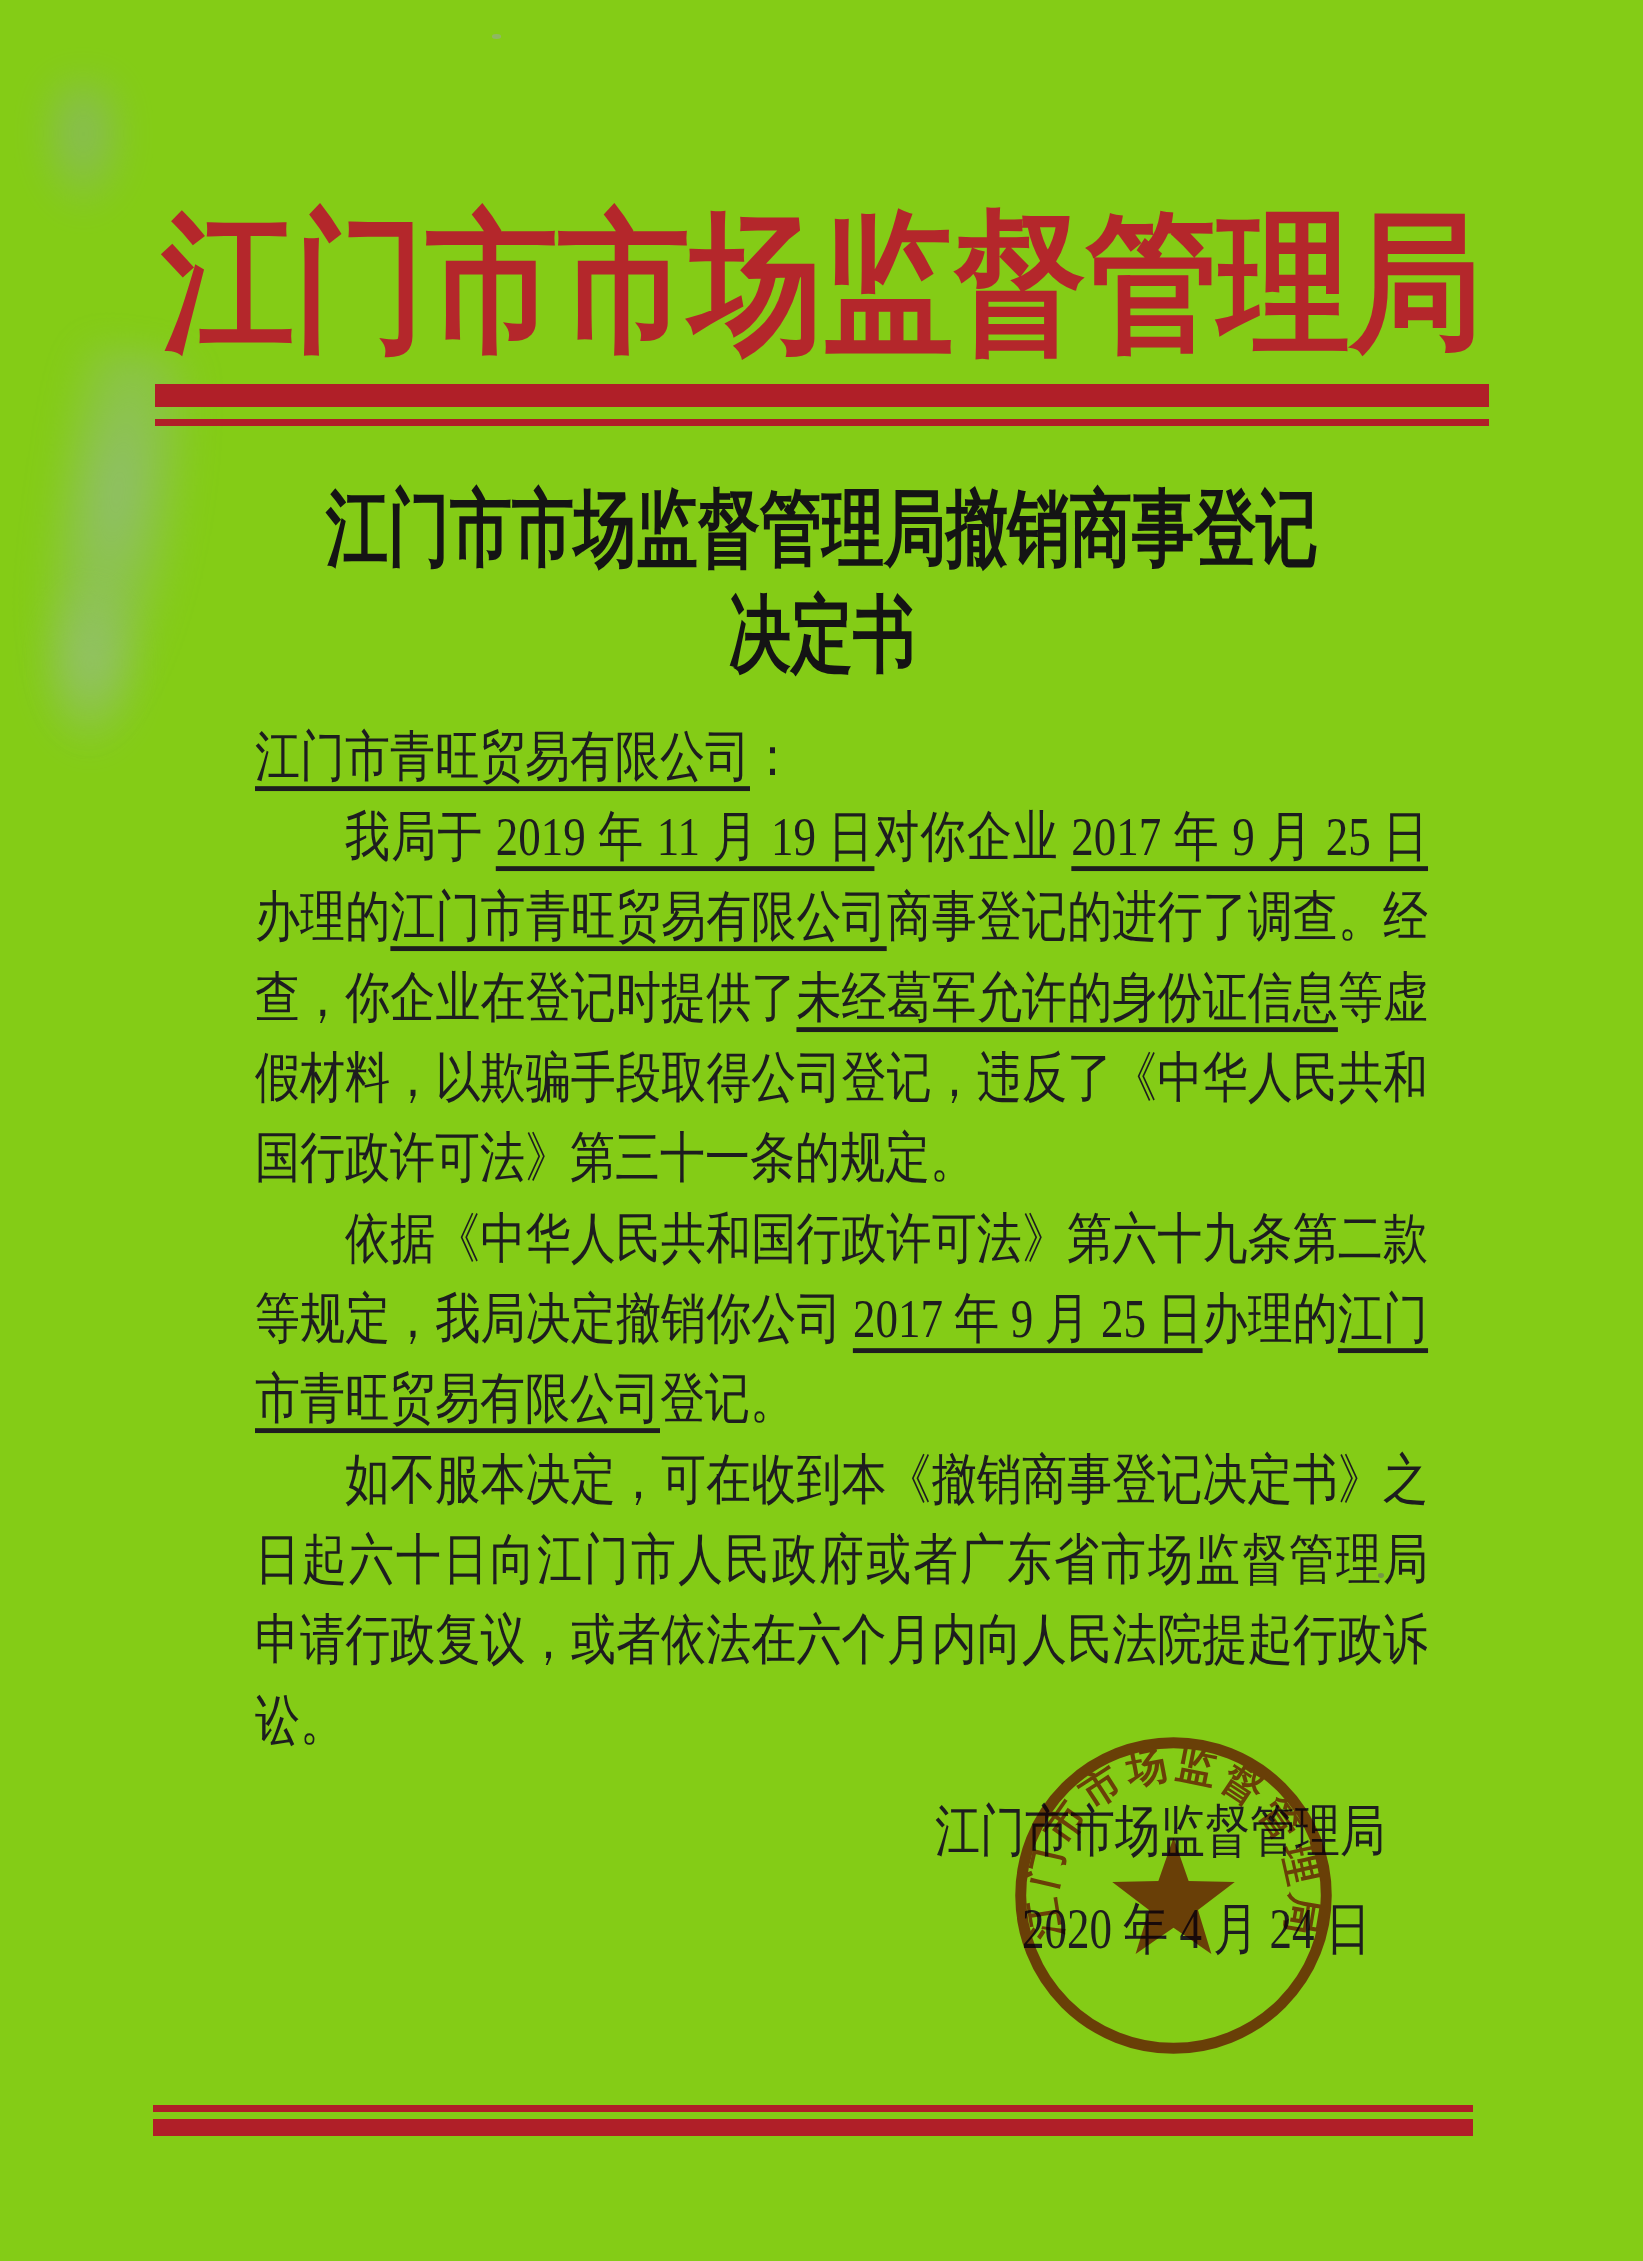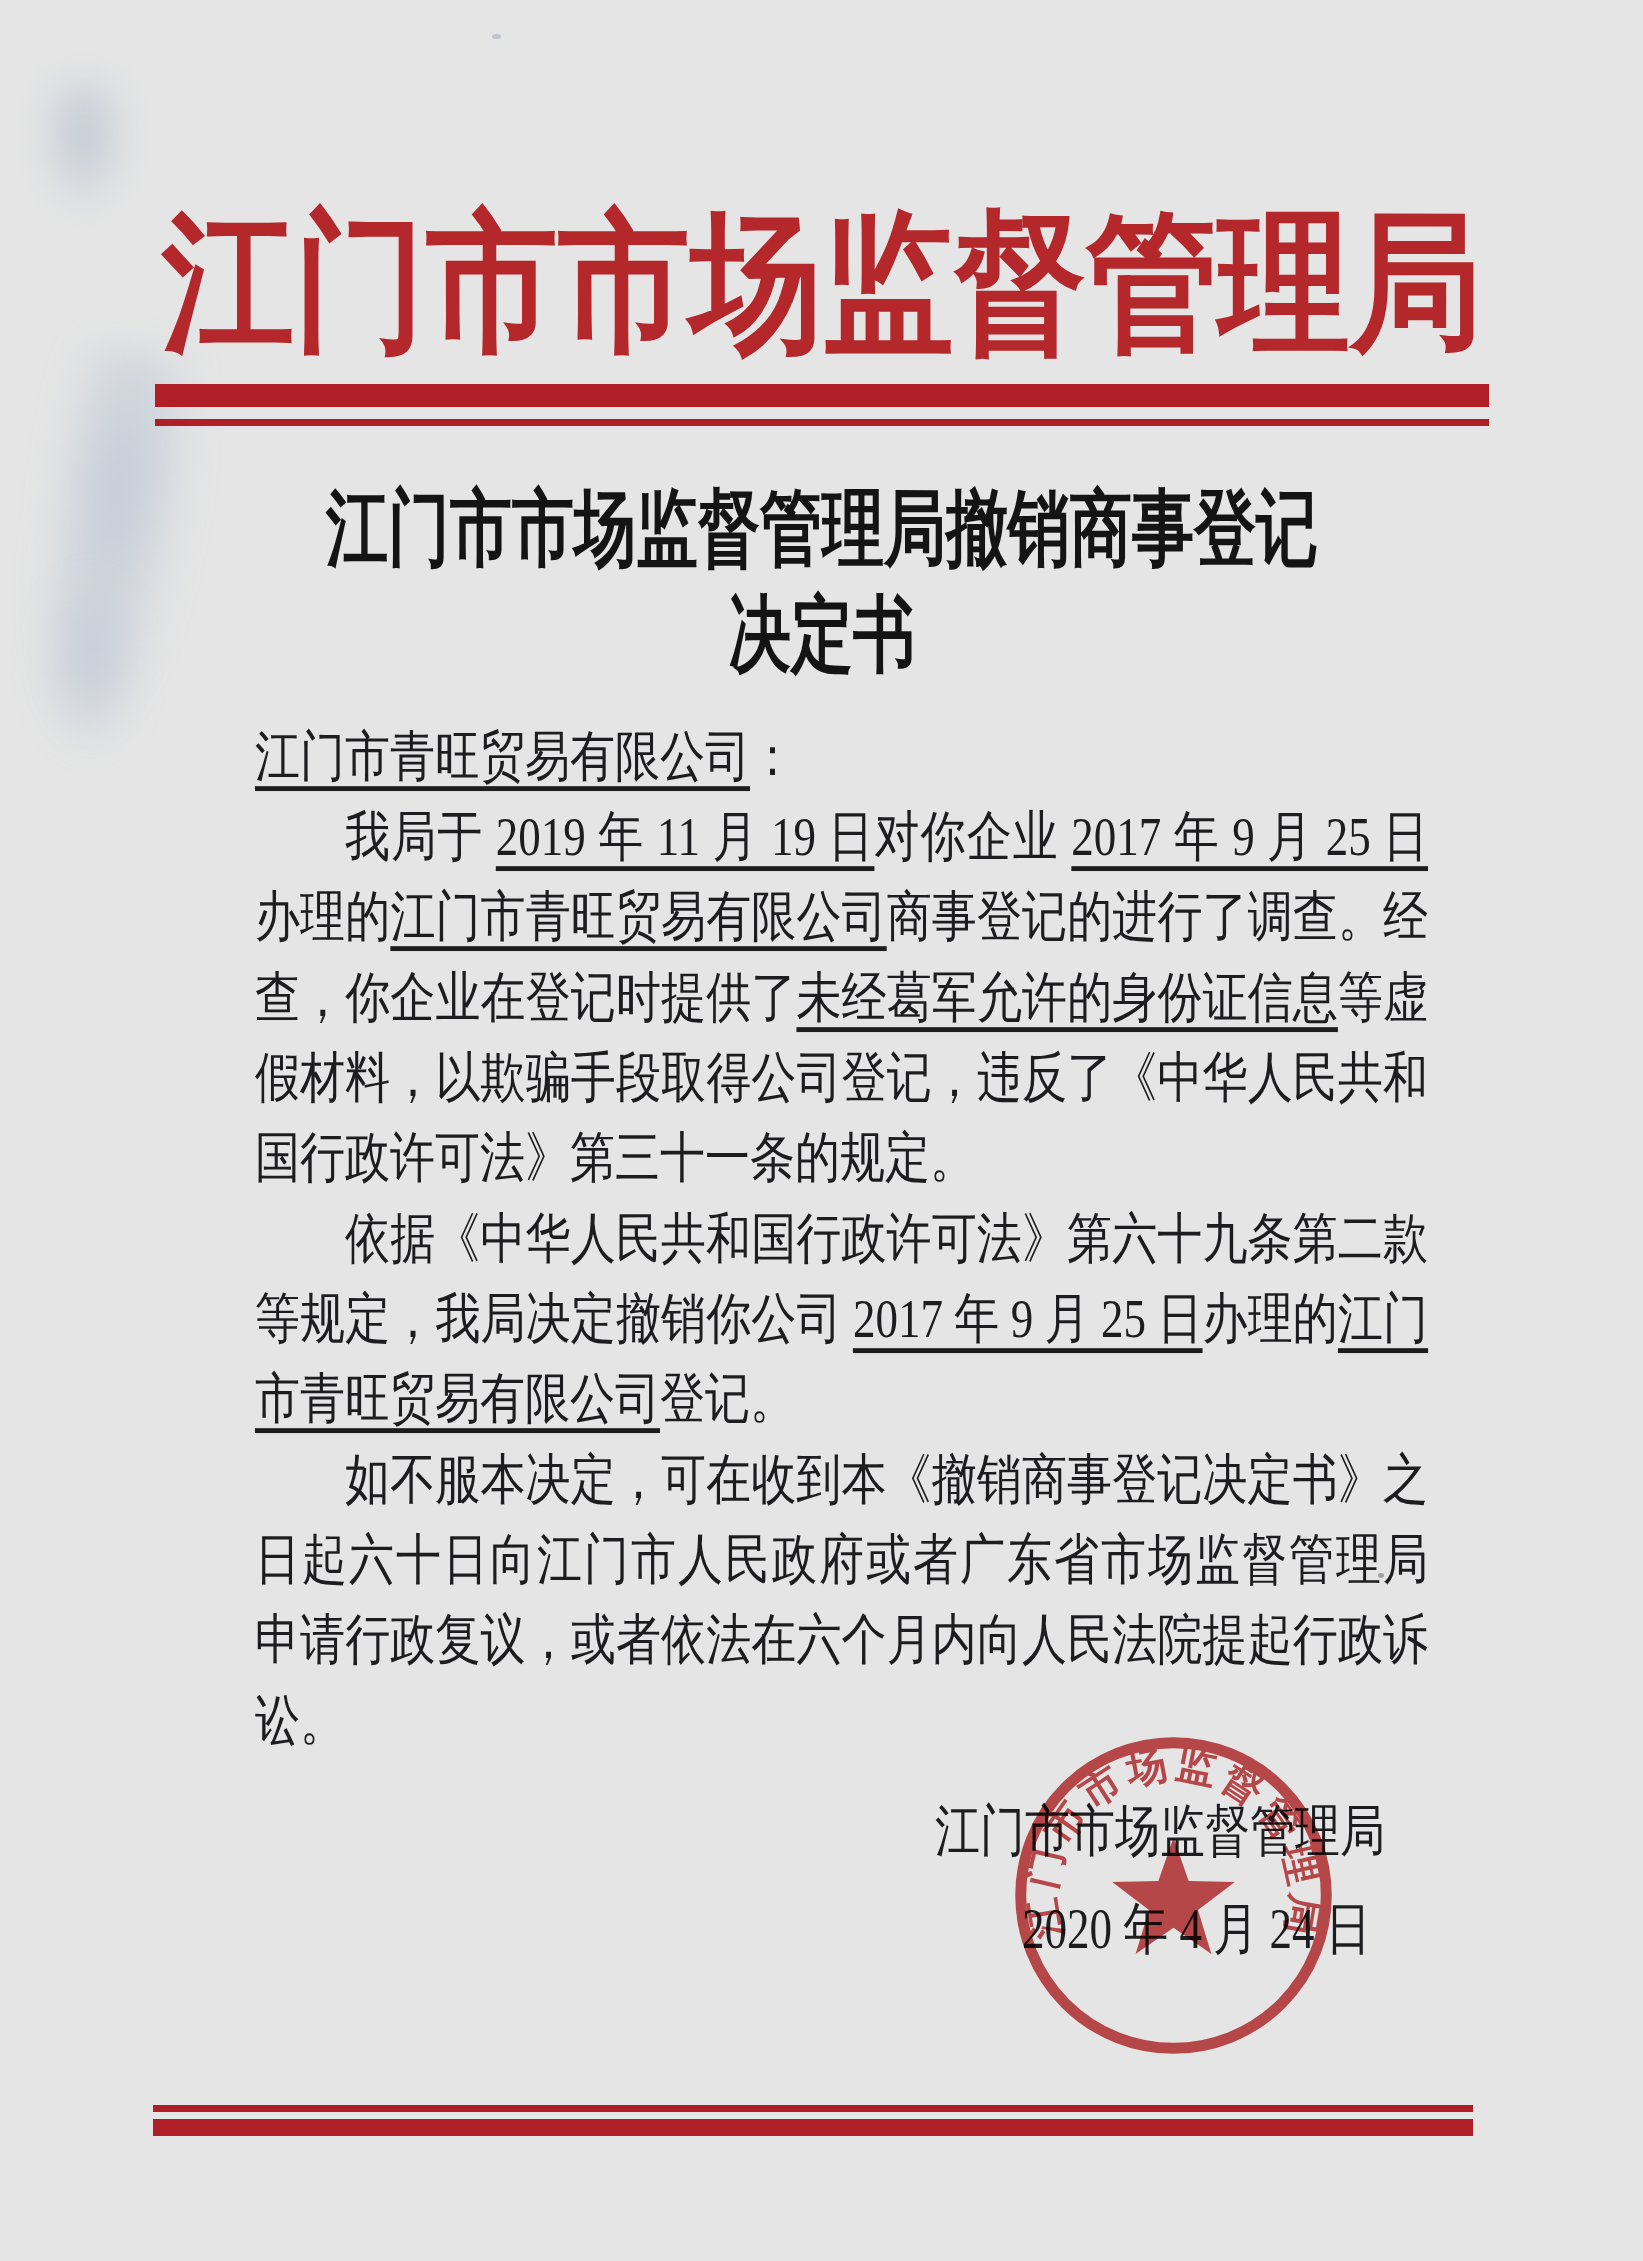--- a/index.html
+++ b/index.html
@@ -1,19 +1,19 @@
 <!DOCTYPE html>
 <html style="font-size:10.3px"><head>
 <meta charset="utf-8">
 <style>
   html,body{margin:0;padding:0;background:#ffffff;}
   .page{
     position:relative;
     width:1644px;height:2261px;
-    background:#e5e5e5;
+    background:#84cc16;
     overflow:hidden;
     font-family:"Liberation Serif","DejaVu Serif",serif;
   }
   
   .smudge{position:absolute;pointer-events:none;filter:blur(17px);}
   .smudge-a{left:35px;top:77px;width:97px;height:142px;opacity:.45;
     background:radial-gradient(ellipse at 50% 40%,#8ea3bd 0%,rgba(142,163,189,0) 70%);}
   .smudge-b{left:45px;top:348px;width:142px;height:413px;opacity:.5;
     background:radial-gradient(ellipse at 45% 35%,#9db0c8 0%,rgba(157,176,200,0) 68%);
     transform:rotate(8deg);}

